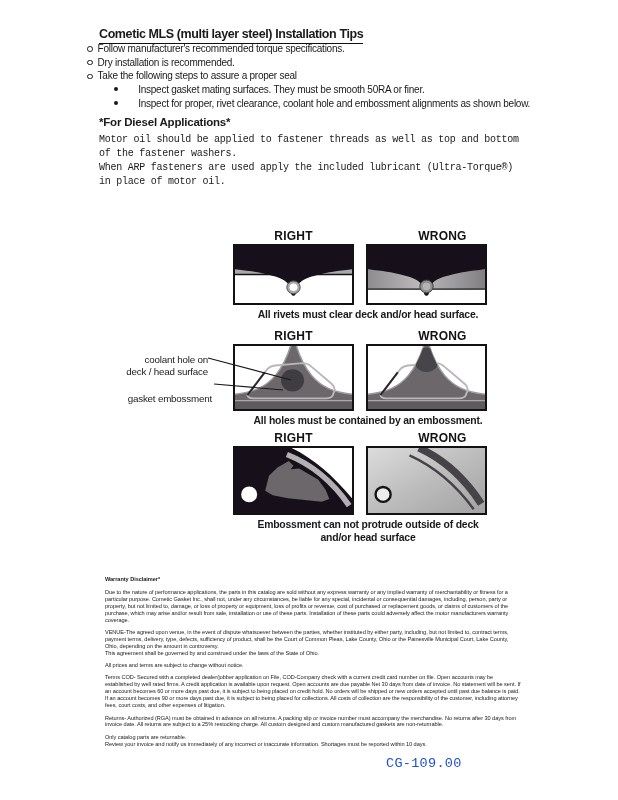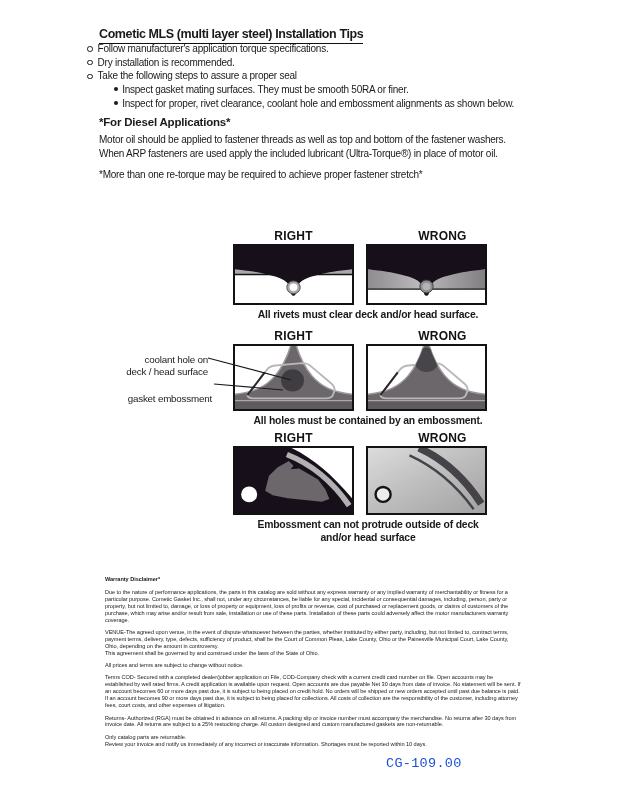--- a/index.html
+++ b/index.html
@@ -5,29 +5,29 @@
   html,body{margin:0;padding:0;background:#ffffff;}
   .page{position:relative;width:618px;height:800px;background:#ffffff;overflow:hidden;
         font-family:"Liberation Sans", sans-serif;color:#1a1a1a;}
   .abs{position:absolute;}
 
   .title{left:99px;top:27px;font-size:12.5px;font-weight:bold;letter-spacing:-0.4px;
          border-bottom:1.6px solid #101010;padding-bottom:2px;white-space:nowrap;}
 
   .bullets{left:87px;top:42px;font-size:10px;letter-spacing:-0.25px;line-height:13.7px;width:460px;}
   .bullet-line{display:flex;white-space:nowrap;}
-  .bullet-line.sub{margin-left:27px;}
+  .bullet-line.sub{margin-left:27px;gap:16px;}
   .b-open{width:3.6px;height:3.6px;border:1.1px solid #1a1a1a;border-radius:50%;
           display:inline-block;margin-right:5px;flex:none;margin-top:4.2px;}
   .b-solid{width:4.2px;height:4.2px;background:#1a1a1a;border-radius:50%;
            display:inline-block;margin-right:4px;flex:none;margin-top:4px;}
 
   .diesel-heading{left:99px;top:116px;font-size:11.5px;font-weight:bold;letter-spacing:-0.2px;}
   .paras{left:99px;top:133px;width:428px;font-size:10px;letter-spacing:-0.25px;line-height:14px;}
-  .paras p{margin:0 0 7px 0;white-space:pre-line;}
+  .paras p{margin:0 0 7px 0;white-space:pre-line;font-family:Liberation Mono, monospace;}
 
   .diag-row{left:233px;width:270px;}
   .dlabels{display:flex;gap:28px;font-size:12px;font-weight:bold;letter-spacing:0.2px;color:#121212;}
   .dlabels span{width:122px;text-align:center;}
   .dboxes{display:flex;gap:12px;margin-top:1px;}
   .dbox{border:2.5px solid #121212;background:#fff;line-height:0;}
   .dbox svg{display:block;}
   .dcaption{font-size:10.4px;font-weight:bold;letter-spacing:-0.2px;margin-top:4px;white-space:pre-line;line-height:12.5px;text-align:center;}
 
   .ann{font-size:9.8px;letter-spacing:-0.2px;line-height:11.5px;text-align:right;white-space:pre-line;margin-top:16px;}
@@ -44,21 +44,21 @@
 </head>
 <body>
 
 <div class="page">
 
   <div class="abs title">Cometic MLS (multi layer steel) Installation Tips</div>
 
   <div class="abs bullets">
     <div class="bullet-line">
         <span class="b-open"></span>
-        <span>Follow manufacturer's application torque specifications.</span>
+        <span>Follow manufacturer's recommended torque specifications.</span>
       </div>
     <div class="bullet-line">
         <span class="b-open"></span>
         <span>Dry installation is recommended.</span>
       </div>
     <div class="bullet-line">
         <span class="b-open"></span>
         <span>Take the following steps to assure a proper seal</span>
       </div>
     <div class="bullet-line sub">
@@ -69,21 +69,20 @@
         <span class="b-solid"></span>
         <span>Inspect for proper, rivet clearance, coolant hole and embossment alignments as shown below.</span>
       </div>
   </div>
 
   <div class="abs diesel-heading">*For Diesel Applications*</div>
 
   <div class="abs paras">
     <p>Motor oil should be applied to fastener threads as well as top and bottom of the fastener washers.
 When ARP fasteners are used apply the included lubricant (Ultra-Torque®) in place of motor oil.</p>
-    <p>*More than one re-torque may be required to achieve proper fastener stretch*</p>
   </div>
 
   <div class="abs diag-row" style="top:229px;">
     <div class="dlabels">
       <span>RIGHT</span>
       <span>WRONG</span>
     </div>
     <div class="dboxes">
       <div class="dbox">
         <svg width="117" height="57" viewBox="0 0 122 62" preserveAspectRatio="none">

